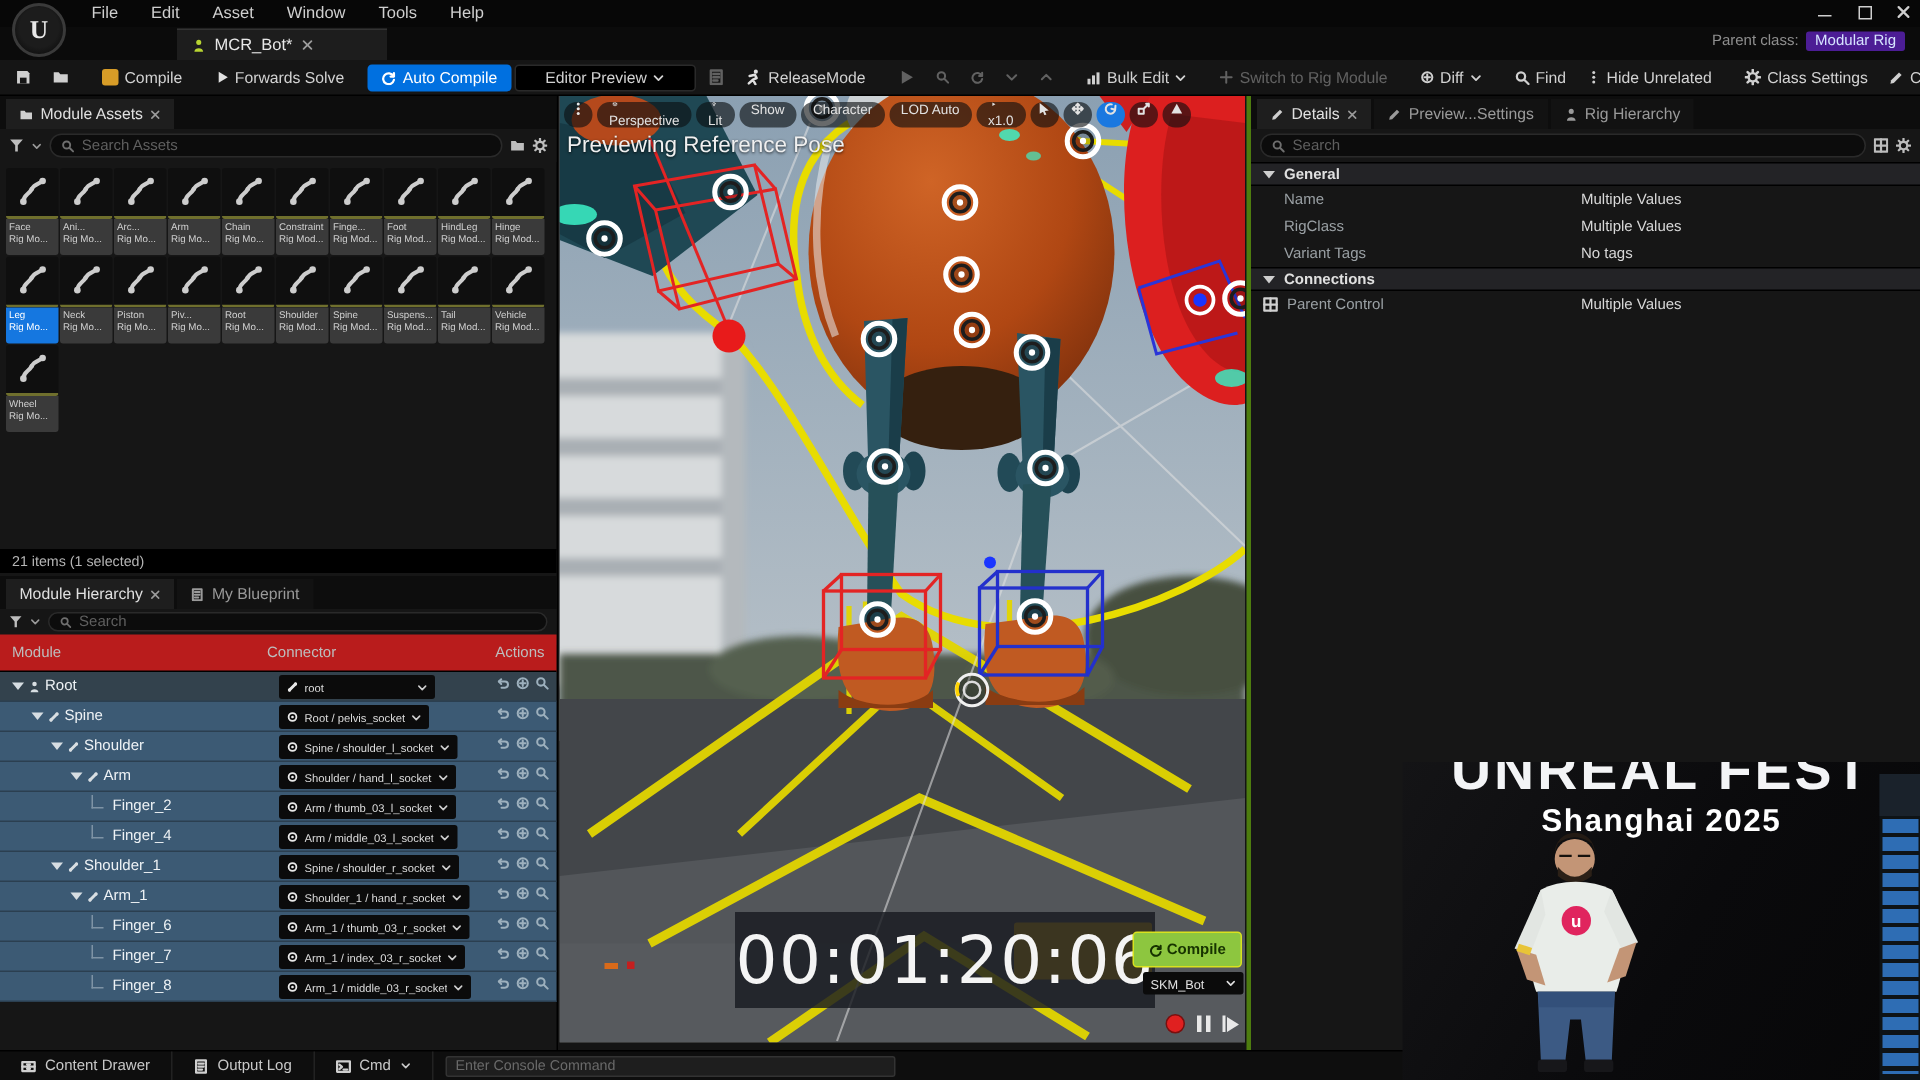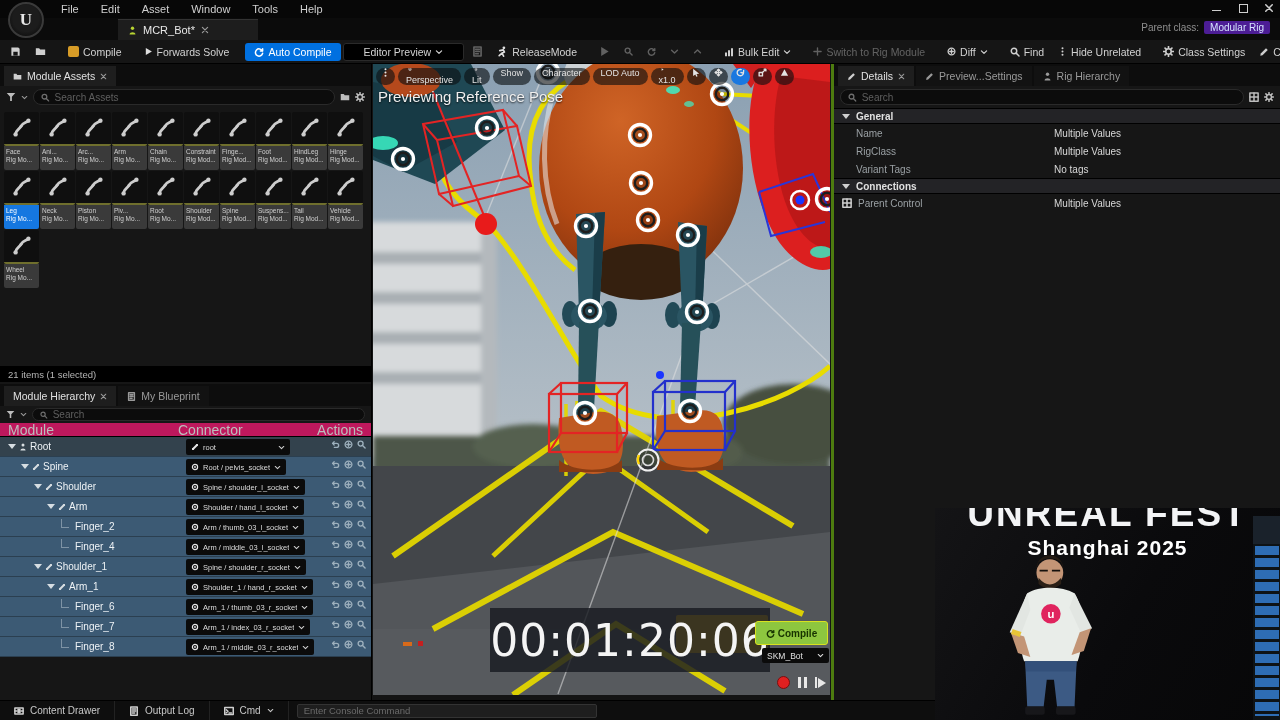--- a/index.html
+++ b/index.html
@@ -57,21 +57,21 @@
 
   #assetgrid{display:grid;grid-template-columns:repeat(10,35px);gap:1px;padding:4px 4px;}
   .tile{width:35px;}
   .ticon{width:35px;height:34px;background:#0f0f0f;border-radius:2px;display:flex;align-items:center;justify-content:center;color:#cdcdcd;border-bottom:2px solid #6f6f2d;}
   .tlabel{width:35px;height:24px;background:#3a3a3a;border-radius:0 0 2px 2px;font-size:6.5px;color:#d0d0d0;line-height:8px;padding:2px 2px;overflow:hidden;}
   .tlabel span{display:block;white-space:nowrap;overflow:hidden;}
   .tile.sel .tlabel{background:#1577e0;color:#fff;}
   #assetstatus{height:16px;background:#000000;border-top:1px solid #000;display:flex;align-items:center;padding:0 8px;font-size:9.5px;color:#b5b5b5;}
 
   
-  #hier-header{display:flex;height:14px;background:#be185d;border-bottom:1px solid #000;font-size:14px;color:#bdbdbd;align-items:center;}
+  #hier-header{display:flex;height:25px;background:#b91c1c;border-bottom:1px solid #000;font-size:10px;color:#bdbdbd;align-items:center;}
   #hier-header .h1{padding-left:8px;width:178px;}
   #hier-header .h2{width:128px;}
   #hier-header .h3{margin-left:auto;padding-right:8px;}
   .hrow{position:relative;height:20px;display:flex;align-items:center;background:#3c5a74;border-bottom:1px solid #2b3f50;padding-left:calc(8px + var(--ind)*13px);}
   .hrow.root{background:#33424d;}
   .hname{font-size:10px;color:#eef2f5;margin-left:3px;white-space:nowrap;}
   .caret{width:0;height:0;border-left:4px solid transparent;border-right:4px solid transparent;border-top:5px solid #d6dde2;margin-right:3px;}
   .elbow{width:8px;height:9px;border-left:1px solid #7e93a5;border-bottom:1px solid #7e93a5;margin:-6px 3px 0 1px;}
   .micon{color:#d8dee2;display:flex;}
   .conn{position:absolute;left:186px;top:2px;height:16px;display:flex;align-items:center;gap:4px;background:#0b0b0b;border-radius:2px;padding:0 5px;max-width:152px;}

